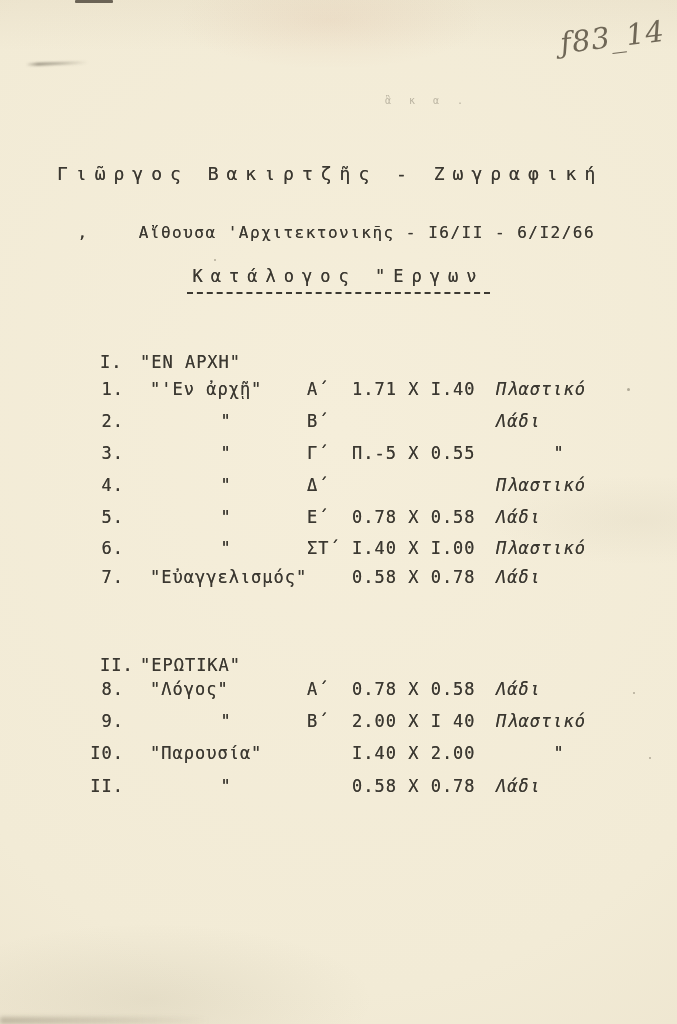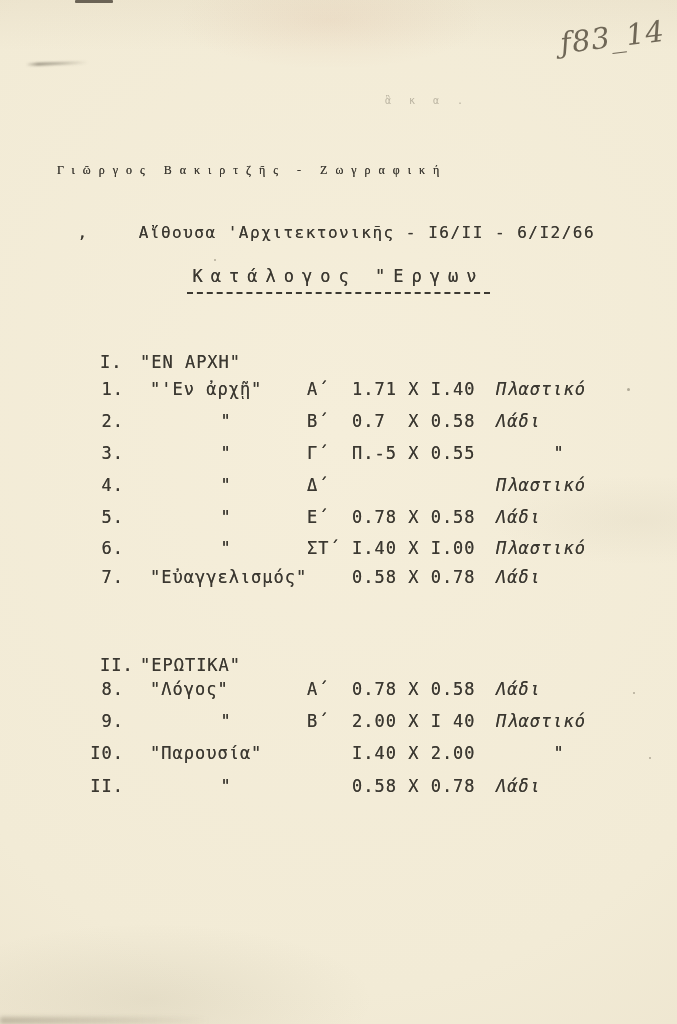--- a/index.html
+++ b/index.html
@@ -11,21 +11,21 @@
   }
   .page::before{
     content:"";position:absolute;inset:0;pointer-events:none;
     background:
       radial-gradient(220px 70px at 330px 20px, rgba(205,150,120,.12), transparent 70%),
       radial-gradient(320px 110px at 150px 1000px, rgba(120,110,80,.10), transparent 70%),
       radial-gradient(200px 60px at 640px 520px, rgba(130,115,85,.06), transparent 75%),
       linear-gradient(180deg, rgba(150,120,80,.06), transparent 5%);
   }
   .ink{text-shadow:0 0 .6px rgba(59,56,49,.8);}
-  .doc-title{position:absolute;left:57px;top:163px;font-size:12px;letter-spacing:8px;white-space:pre;font-family:Liberation Serif, serif;}
+  .doc-title{position:absolute;left:57px;top:163px;font-size:18px;letter-spacing:8px;white-space:pre;}
   .doc-subtitle{position:absolute;left:33px;top:204px;font-size:16px;letter-spacing:1.5px;white-space:pre;}
   .doc-subtitle .venue{padding-left:50px;}
   .catalog-wrap{position:absolute;left:0;top:266px;width:677px;text-align:center;}
   .catalog-heading{
     display:inline-block;font-size:17px;letter-spacing:8px;white-space:pre;
     padding:0 6px 6px 6px;border-bottom:2.5px dashed #3b3831;
   }
   .sec-header{position:absolute;left:55px;font-size:17px;letter-spacing:1px;white-space:pre;}
   .sec-header .sec-numeral{display:inline-block;width:40px;}
   .sh-1{top:332px;} .sh-2{top:635px;}
@@ -105,21 +105,20 @@
     <span class="c-num">1.</span>
     <span class="c-title">"'Εν ἀρχῇ"</span>
     <span class="c-letter">Α´</span>
     <span class="c-dims">1.71 Χ Ι.40</span>
     <span class="c-medium">Πλαστικό</span>
   </div>
   <div class="row r2 ink">
     <span class="c-num">2.</span>
     <span class="c-title ditto">"</span>
     <span class="c-letter">Β´</span>
-    <span class="c-dims">0.7  Χ 0.58</span>
     <span class="c-medium">Λάδι</span>
   </div>
   <div class="row r3 ink">
     <span class="c-num">3.</span>
     <span class="c-title ditto">"</span>
     <span class="c-letter">Γ´</span>
     <span class="c-dims">Π.-5 Χ 0.55</span>
     <span class="c-medium ditto">"</span>
   </div>
   <div class="row r4 ink">

